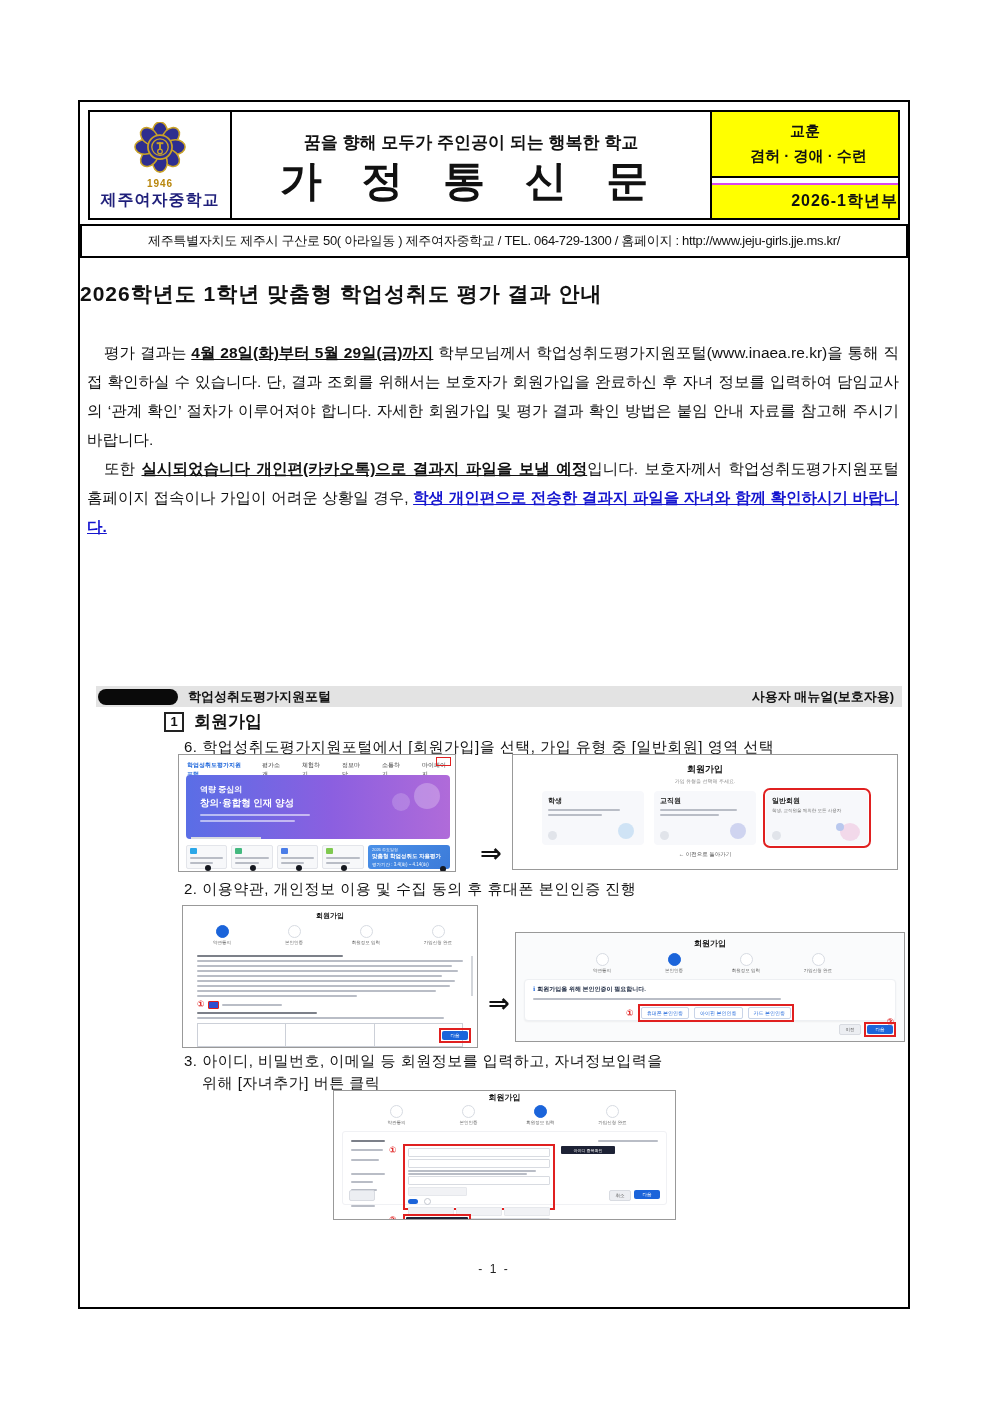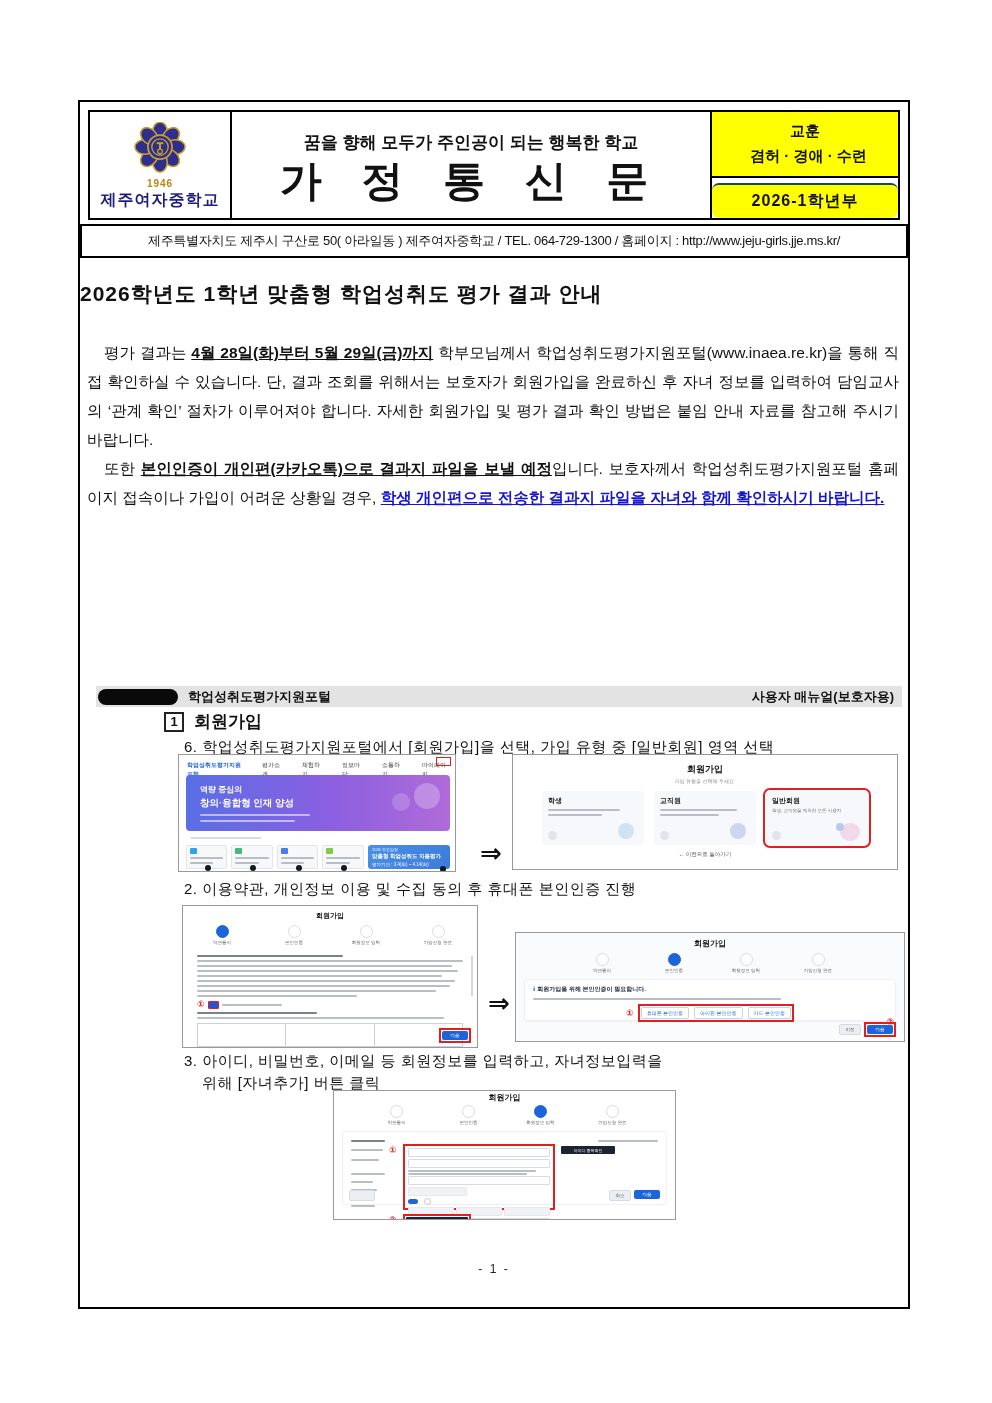--- a/index.html
+++ b/index.html
@@ -10,21 +10,21 @@
   .hdr{position:absolute;left:8px;top:8px;width:812px;height:110px;border:2px solid #000;box-sizing:border-box;display:flex;}
   .logo-cell{width:142px;border-right:2px solid #000;box-sizing:border-box;display:flex;flex-direction:column;align-items:center;justify-content:center;padding-top:2px;}
   .logo-year{font-size:10px;font-weight:bold;color:#b8860b;margin-top:-2px;letter-spacing:1px;}
   .logo-name{font-size:16px;font-weight:bold;color:#1f1f7a;margin-top:1px;letter-spacing:1px;}
   .center-cell{flex:1;display:flex;flex-direction:column;align-items:center;justify-content:center;}
   .slogan{font-size:17px;font-weight:bold;letter-spacing:0px;margin-top:2px;}
   .doc-title{font-size:42px;font-weight:bold;letter-spacing:14px;margin-top:6px;line-height:1;}
   .motto-cell{width:188px;border-left:2px solid #000;box-sizing:border-box;display:flex;flex-direction:column;}
   .motto-top{flex:1;background:#ffff00;border-bottom:2px solid #000;display:flex;flex-direction:column;align-items:center;justify-content:center;gap:6px;}
   .motto-gap{height:5px;background:#fff;}
-  .motto-bottom{height:33px;background:#ffff00;border-top:2px solid #0c4a6e;display:flex;align-items:center;justify-content:center;border-radius:7px;}
+  .motto-bottom{height:33px;background:#ffff00;border-top:2px solid #d946ef;display:flex;align-items:center;justify-content:flex-end;}
   .motto-label{font-size:15px;font-weight:bold;}
   .motto-text{font-size:15px;font-weight:bold;margin-left:7px;}
   .dept{font-size:16px;font-weight:bold;letter-spacing:1px;}
   .addr{position:absolute;left:0px;top:122px;width:828px;height:34px;border:2px solid #000;box-sizing:border-box;display:flex;align-items:center;justify-content:center;font-size:13px;letter-spacing:-0.3px;}
 
   
   .notice-title{position:absolute;left:0;top:178px;width:100%;font-size:21px;font-weight:bold;letter-spacing:1px;}
   .bodytext{position:absolute;left:7px;top:236px;width:812px;font-size:15.5px;line-height:29px;text-align:justify;}
   .bodytext p{margin:0;text-indent:17px;}
   .bu{font-weight:bold;text-decoration:underline;}
@@ -44,21 +44,21 @@
   .shot{position:absolute;background:#fff;border:1px solid #999;box-sizing:border-box;overflow:hidden;}
   .tl{height:2px;background:#b9bdc6;border-radius:1px;margin:3px 0;}
   .tl.dark{background:#7c8089;}
   .redmark{color:#e02020;font-size:9px;font-weight:bold;line-height:1;}
 
   
   .home-nav{display:flex;align-items:center;gap:20px;padding:6px 8px 2px 8px;}
   .home-logo{font-size:6px;font-weight:bold;color:#1b64da;}
   .home-nav span.item{font-size:6px;color:#333;}
   .home-redbox{position:absolute;top:2px;right:4px;width:13px;height:7px;border:1px solid #e02020;}
-  .banner{position:absolute;left:7px;top:20px;width:264px;height:56px;border-radius:4px;background:linear-gradient(90deg,#5a6ee6 0%,#8b5fe0 55%,#b06bd9 100%);color:#fff;padding:9px 0 0 14px;box-sizing:border-box;}
+  .banner{position:absolute;left:7px;top:20px;width:264px;height:64px;border-radius:4px;background:linear-gradient(90deg,#5a6ee6 0%,#8b5fe0 55%,#b06bd9 100%);color:#fff;padding:9px 0 0 14px;box-sizing:border-box;}
   .banner .b1{font-size:8px;font-weight:bold;}
   .banner .b2{font-size:9.5px;font-weight:bold;margin-top:2px;}
   .banner .bsub{width:110px;height:2px;background:rgba(255,255,255,.55);margin-top:4px;border-radius:1px;}
   .banner .p1{position:absolute;right:10px;top:8px;width:26px;height:26px;border-radius:50%;background:rgba(255,255,255,.25);}
   .banner .p2{position:absolute;right:40px;top:18px;width:18px;height:18px;border-radius:50%;background:rgba(255,255,255,.18);}
   .pager{position:absolute;left:12px;top:82px;width:70px;height:2px;background:#d8dbe0;}
   .cardrow{position:absolute;left:7px;top:90px;width:264px;display:flex;gap:4px;}
   .hcard{width:46px;height:24px;background:#f7f8fa;border:1px solid #e3e5ea;border-radius:2px;position:relative;padding:2px 3px;box-sizing:border-box;}
   .hic{width:7px;height:6px;border-radius:1px;margin-bottom:2px;}
   .dot-b{position:absolute;bottom:-3px;left:18px;width:6px;height:6px;border-radius:50%;background:#15181f;}
@@ -183,21 +183,21 @@
   </div>
 
   <div class="addr">
     <span>제주특별자치도 제주시 구산로 50( 아라일동 )   제주여자중학교 / TEL. 064-729-1300 / 홈페이지 : http://www.jeju-girls.jje.ms.kr/</span>
   </div>
 
   <div class="notice-title">2026학년도 1학년 맞춤형 학업성취도 평가 결과 안내</div>
 
   <div class="bodytext">
     <p><span>평가 결과는 </span><span class="bu">4월 28일(화)부터 5월 29일(금)까지</span><span> 학부모님께서 학업성취도평가지원포털(www.inaea.re.kr)을 통해 직접 확인하실 수 있습니다. 단, 결과 조회를 위해서는 보호자가 회원가입을 완료하신 후 자녀 정보를 입력하여 담임교사의 ‘관계 확인’ 절차가 이루어져야 합니다. 자세한 회원가입 및 평가 결과 확인 방법은 붙임 안내 자료를 참고해 주시기 바랍니다.</span></p>
-    <p><span>또한 </span><span class="bu">본인인증이 개인편(카카오톡)으로 결과지 파일을 보낼 예정</span><span>입니다. 보호자께서 학업성취도평가지원포털 홈페이지 접속이나 가입이 어려운 상황일 경우, </span><span class="blue">학생 개인편으로 전송한 결과지 파일을 자녀와 함께 확인하시기 바랍니다.</span></p>
+    <p><span>또한 </span><span class="bu">실시되었습니다 개인편(카카오톡)으로 결과지 파일을 보낼 예정</span><span>입니다. 보호자께서 학업성취도평가지원포털 홈페이지 접속이나 가입이 어려운 상황일 경우, </span><span class="blue">학생 개인편으로 전송한 결과지 파일을 자녀와 함께 확인하시기 바랍니다.</span></p>
   </div>
 
   <div class="manual">
 
     <div class="mbar">
       <span class="redact"></span>
       <span>학업성취도평가지원포털</span>
       <span class="mbar-right">사용자 매뉴얼(보호자용)</span>
     </div>
 

